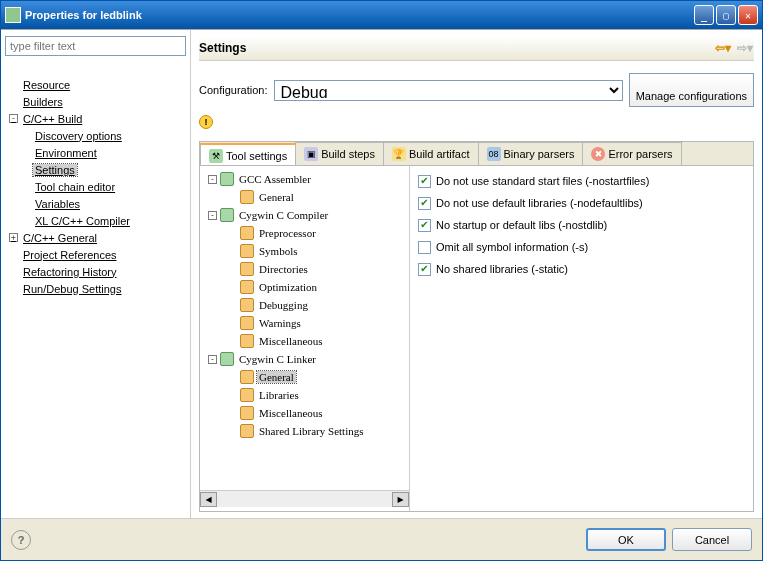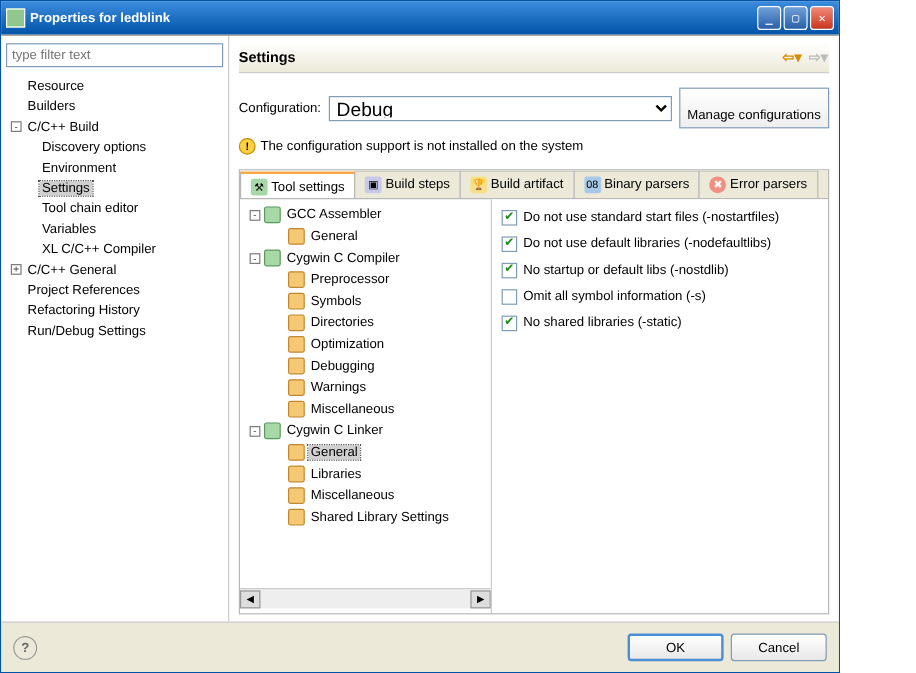--- a/index.html
+++ b/index.html
@@ -1,27 +1,27 @@
 <!DOCTYPE html>
 <html><head>
 <meta charset="utf-8">
 <style>
   * { box-sizing: border-box; margin: 0; padding: 0; }
   body { font-family: Tahoma, sans-serif; font-size: 11px; color: #000; background: #fff; }
-  .window { width: 700px; height: 561px; border: 1px solid #0053a6; background: #ece9d8; display: flex; flex-direction: column; }
+  .window { width: 763px; height: 561px; border: 1px solid #0053a6; background: #ece9d8; display: flex; flex-direction: column; }
   .titlebar { height: 28px; background: linear-gradient(to bottom, #3c8cde 0%, #0053a6 100%); display: flex; align-items: center; padding: 0 4px; color: #fff; font-weight: bold; }
   .titlebar-icon { width: 16px; height: 16px; background: #8fc78f; border: 1px solid #fff; margin-right: 4px; }
   .titlebar-text { flex: 1; }
   .win-btns { display: flex; gap: 2px; }
   .win-btn { width: 20px; height: 20px; background: linear-gradient(to bottom,#6fa0d8,#2a5fa8); border: 1px solid #fff; border-radius: 3px; display:flex; align-items:center; justify-content:center; font-family: monospace; font-size: 10px; color:#fff; cursor:pointer; }
   .win-btn.close { background: linear-gradient(to bottom,#f28a7a,#c9361b); }
   .client { flex:1; display:flex; background:#fff; border-top:1px solid #aca899; }
   .left-panel { width:190px; border-right:1px solid #ccc; display:flex; flex-direction:column; padding:6px 4px; }
   .filter-input { width:100%; height:20px; border:1px solid #7f9db9; padding:2px 4px; font-size:11px; color:#888; }
-  .nav-tree { flex:1; overflow:auto; margin-top:7px; font-size:11px; }
+  .nav-tree { flex:1; overflow:auto; margin-top:20px; font-size:11px;text-decoration:underline; }
   .nav-row { display:flex; align-items:center; height:17px; padding-left:4px; cursor:pointer; }
   .nav-expander { width:9px; height:9px; border:1px solid #7b7b7b; margin-right:3px; font-size:8px; line-height:7px; text-align:center; font-family:monospace; color:#444; }
   .nav-spacer { width:12px; display:inline-block; }
   .nav-label { padding:0 2px; }
   .nav-label.sel { background:#d0d0d0; outline:1px dotted #555; }
   .right-panel { flex:1; display:flex; flex-direction:column; padding:6px 8px; }
   .section-header { font-weight:bold; font-size:12px; padding:4px 0; border-bottom:1px solid #ccc; background:linear-gradient(to bottom,#fff,#ece9d8); display:flex; align-items:center; }
   .nav-arrows { display:flex; gap:4px; margin-left:auto;}
   .arrow-btn { width:18px; height:16px; display:flex; align-items:center; justify-content:center; cursor:pointer; }
   .config-row { display:flex; align-items:center; gap:6px; margin-top:12px; }
@@ -36,21 +36,21 @@
   .tab-icon { width:14px; height:14px; border-radius:2px; display:flex; align-items:center; justify-content:center; font-size:9px; }
   .ti-tool { background:#a8d8a8; } .ti-build { background:#c8c8e8;} .ti-art {background:#f8e088;} .ti-bin{background:#a8c8e8;} .ti-err{background:#f09080; color:#fff; border-radius:50%;}
   .tabcontent { flex:1; display:flex; overflow:hidden; }
   .tree-pane { width:210px; border-right:1px solid #ccc; overflow:auto; padding:4px 0; font-size:11px; display:flex; flex-direction:column;}
   .tree-body { flex:1; overflow:auto; }
   .trow { display:flex; align-items:center; height:18px; cursor:pointer; padding-left:8px; }
   .tindent{width:16px;display:inline-block;}
   .texp{ width:9px; height:9px; border:1px solid #7b7b7b; margin-right:3px; font-size:8px; line-height:7px; text-align:center; font-family:monospace; color:#444;}
   .ticn{width:14px;height:14px;margin-right:3px;background:#f7c874;border:1px solid #c08830;border-radius:2px;}
   .ticn.tool{background:#a8d8a8;border-color:#5a9a5a;}
-  .tlabel{padding:0 2px;}
+  .tlabel{padding:0 2px;font-family:Liberation Serif, serif;}
   .tlabel.tsel{background:#d0d0d0;outline:1px dotted #555;}
   .hscroll { height:17px; border-top:1px solid #ccc; display:flex; align-items:center; background:#eee;}
   .hscroll-btn{width:17px;height:15px;border:1px solid #999;background:#ddd;display:flex;align-items:center;justify-content:center;cursor:pointer;font-size:8px;}
   .hscroll-track{flex:1;}
   .options-pane { flex:1; padding:6px 8px; display:flex; flex-direction:column; gap:4px; background:#fff;}
   .chk-row { display:flex; align-items:center; gap:5px; height:18px; font-size:11px;}
   .chk-box { width:13px; height:13px; border:1px solid #7f9db9; background:#fff; display:flex; align-items:center; justify-content:center;}
   .chk-mark { color:#1b8a1b; font-size:10px; line-height:10px;}
   .footer { height:42px; border-top:1px solid #ccc; display:flex; align-items:center; padding:0 10px; background:#ece9d8;}
   .help-btn { width:20px;height:20px;border:1px solid #999;border-radius:50%;display:flex;align-items:center;justify-content:center;cursor:pointer;color:#666;font-weight:bold;}
@@ -149,21 +149,20 @@
       <div class="config-row">
         <span>Configuration:</span>
         <select class="config-select">
           <option>Debug</option>
         </select>
         <button class="manage-btn">Manage configurations</button>
       </div>
 
       <div class="warning-row">
         <span class="warn-icon">!</span>
-        <span>The configuration support is not installed on the system</span>
       </div>
 
       <div class="tabfolder">
         <div class="tabbar">
           <div class="tab active">
               <span class="tab-icon ti-tool">⚒</span>
               <span>Tool settings</span>
             </div>
           <div class="tab">
               <span class="tab-icon ti-build">▣</span>

